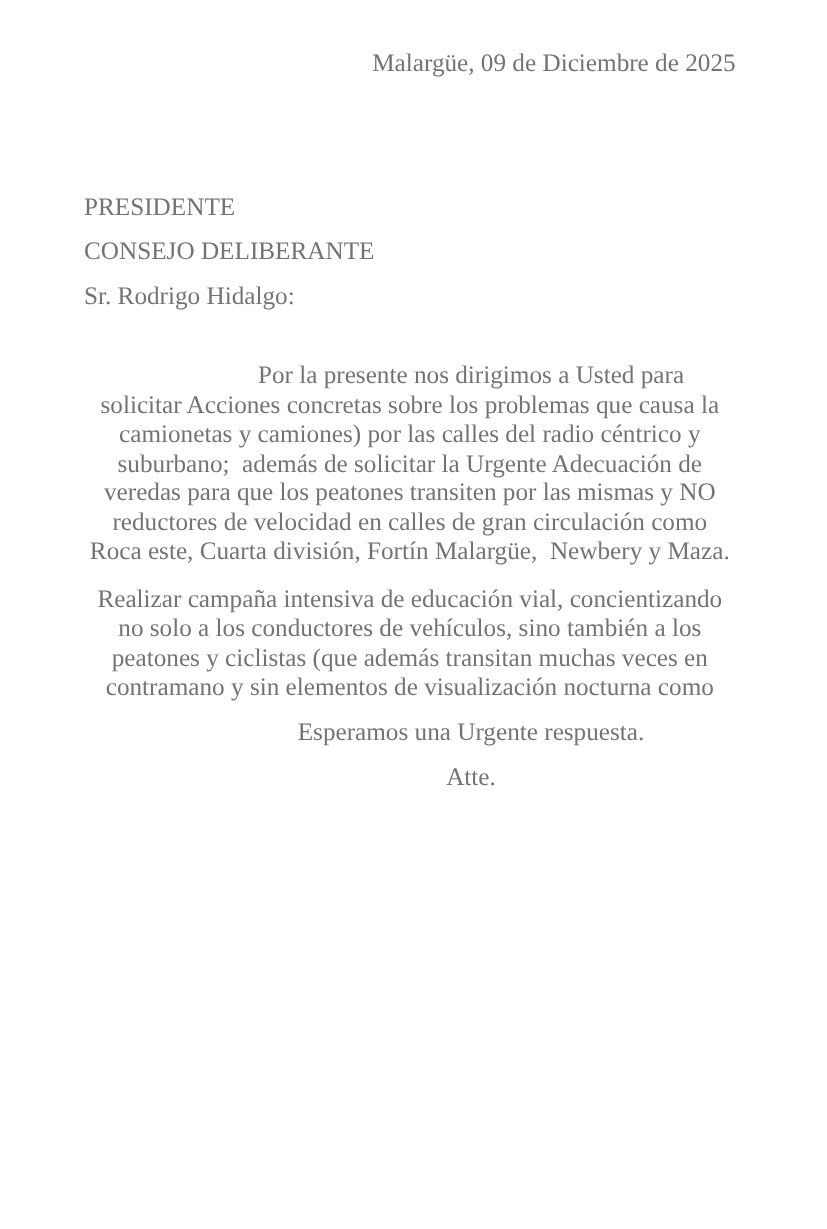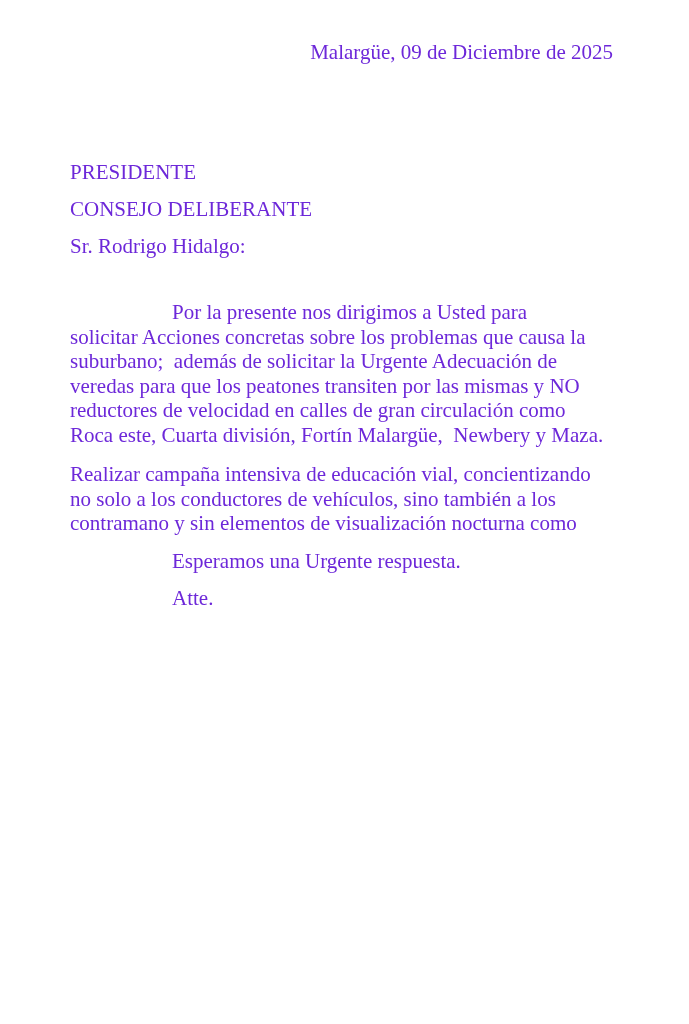--- a/index.html
+++ b/index.html
@@ -9,40 +9,41 @@
   }
   .page {
     position: relative;
     width: 689px;
     height: 1024px;
     margin: 0 auto;
     background: #ffffff;
     box-sizing: border-box;
     padding: 40px 76px 0 70px;
     font-family: "Liberation Serif", "DejaVu Serif", serif;
-    color: #6d28d9;
+    color: #737373;
     overflow: hidden;
   }
   .date-line {
     font-size: 21px;
     line-height: 24.5px;
     text-align: right;
     white-space: pre;
   }
   .recipient {
     margin-top: 95px;
   }
   .recipient-line {
     font-size: 21px;
     line-height: 24.5px;
     margin-bottom: 12.5px;
     white-space: pre;
   }
   .letter-body {
     margin-top: 16px;
+    text-align: center;
   }
   .par {
     margin: 0 0 13px 0;
   }
   .par:first-child {
     margin-top: 42px;
   }
   .par[data-name="request-paragraph"] {
     margin-bottom: 15px;
   }
@@ -66,28 +67,30 @@
   <div class="recipient" data-name="recipient-block">
     <div class="recipient-line" data-name="recipient-title">PRESIDENTE</div>
     <div class="recipient-line" data-name="recipient-organization">CONSEJO DELIBERANTE</div>
     <div class="recipient-line" data-name="recipient-name">Sr. Rodrigo Hidalgo:</div>
   </div>
 
   <div class="letter-body" data-name="letter-body">
       <div class="par" data-name="request-paragraph">
         <div class="line indent" data-name="letter-line"><span class="run" data-name="text-run">Por la presente nos dirigimos a Usted para</span></div>
         <div class="line" data-name="letter-line"><span class="run" data-name="text-run">solicitar Acciones concretas </span><span class="run bold" data-name="bold-text-run">sobre los problemas que causa la</span></div>
+        <div class="line" data-name="letter-line"><span class="run bold" data-name="bold-text-run">camionetas y camiones)</span><span class="run" data-name="text-run"> por las calles del radio céntrico y</span></div>
         <div class="line" data-name="letter-line"><span class="run" data-name="text-run">suburbano;  además de solicitar la Urgente Adecuación de</span></div>
         <div class="line" data-name="letter-line"><span class="run bold" data-name="bold-text-run">veredas</span><span class="run" data-name="text-run"> para que los peatones transiten por las mismas y </span><span class="run bold" data-name="bold-text-run">NO</span></div>
         <div class="line" data-name="letter-line"><span class="run" data-name="text-run">reductores de velocidad en calles de gran circulación como</span></div>
         <div class="line" data-name="letter-line"><span class="run" data-name="text-run">Roca este, Cuarta división, Fortín Malargüe,  Newbery y Maza.</span></div>
       </div>
       <div class="par" data-name="education-paragraph">
         <div class="line" data-name="letter-line"><span class="run" data-name="text-run">Realizar campaña intensiva de educación vial, concientizando</span></div>
         <div class="line" data-name="letter-line"><span class="run" data-name="text-run">no solo a los conductores de vehículos, sino también a los</span></div>
+        <div class="line" data-name="letter-line"><span class="run" data-name="text-run">peatones y ciclistas (que además transitan muchas veces en</span></div>
         <div class="line" data-name="letter-line"><span class="run" data-name="text-run">contramano y sin elementos de visualización nocturna como</span></div>
       </div>
       <div class="par" data-name="closing-request-paragraph">
         <div class="line indent" data-name="letter-line"><span class="run" data-name="text-run">Esperamos una Urgente respuesta.</span></div>
       </div>
       <div class="par" data-name="signoff-paragraph">
         <div class="line indent" data-name="letter-line"><span class="run" data-name="text-run">Atte.</span></div>
       </div>
     </div>
 </div>

